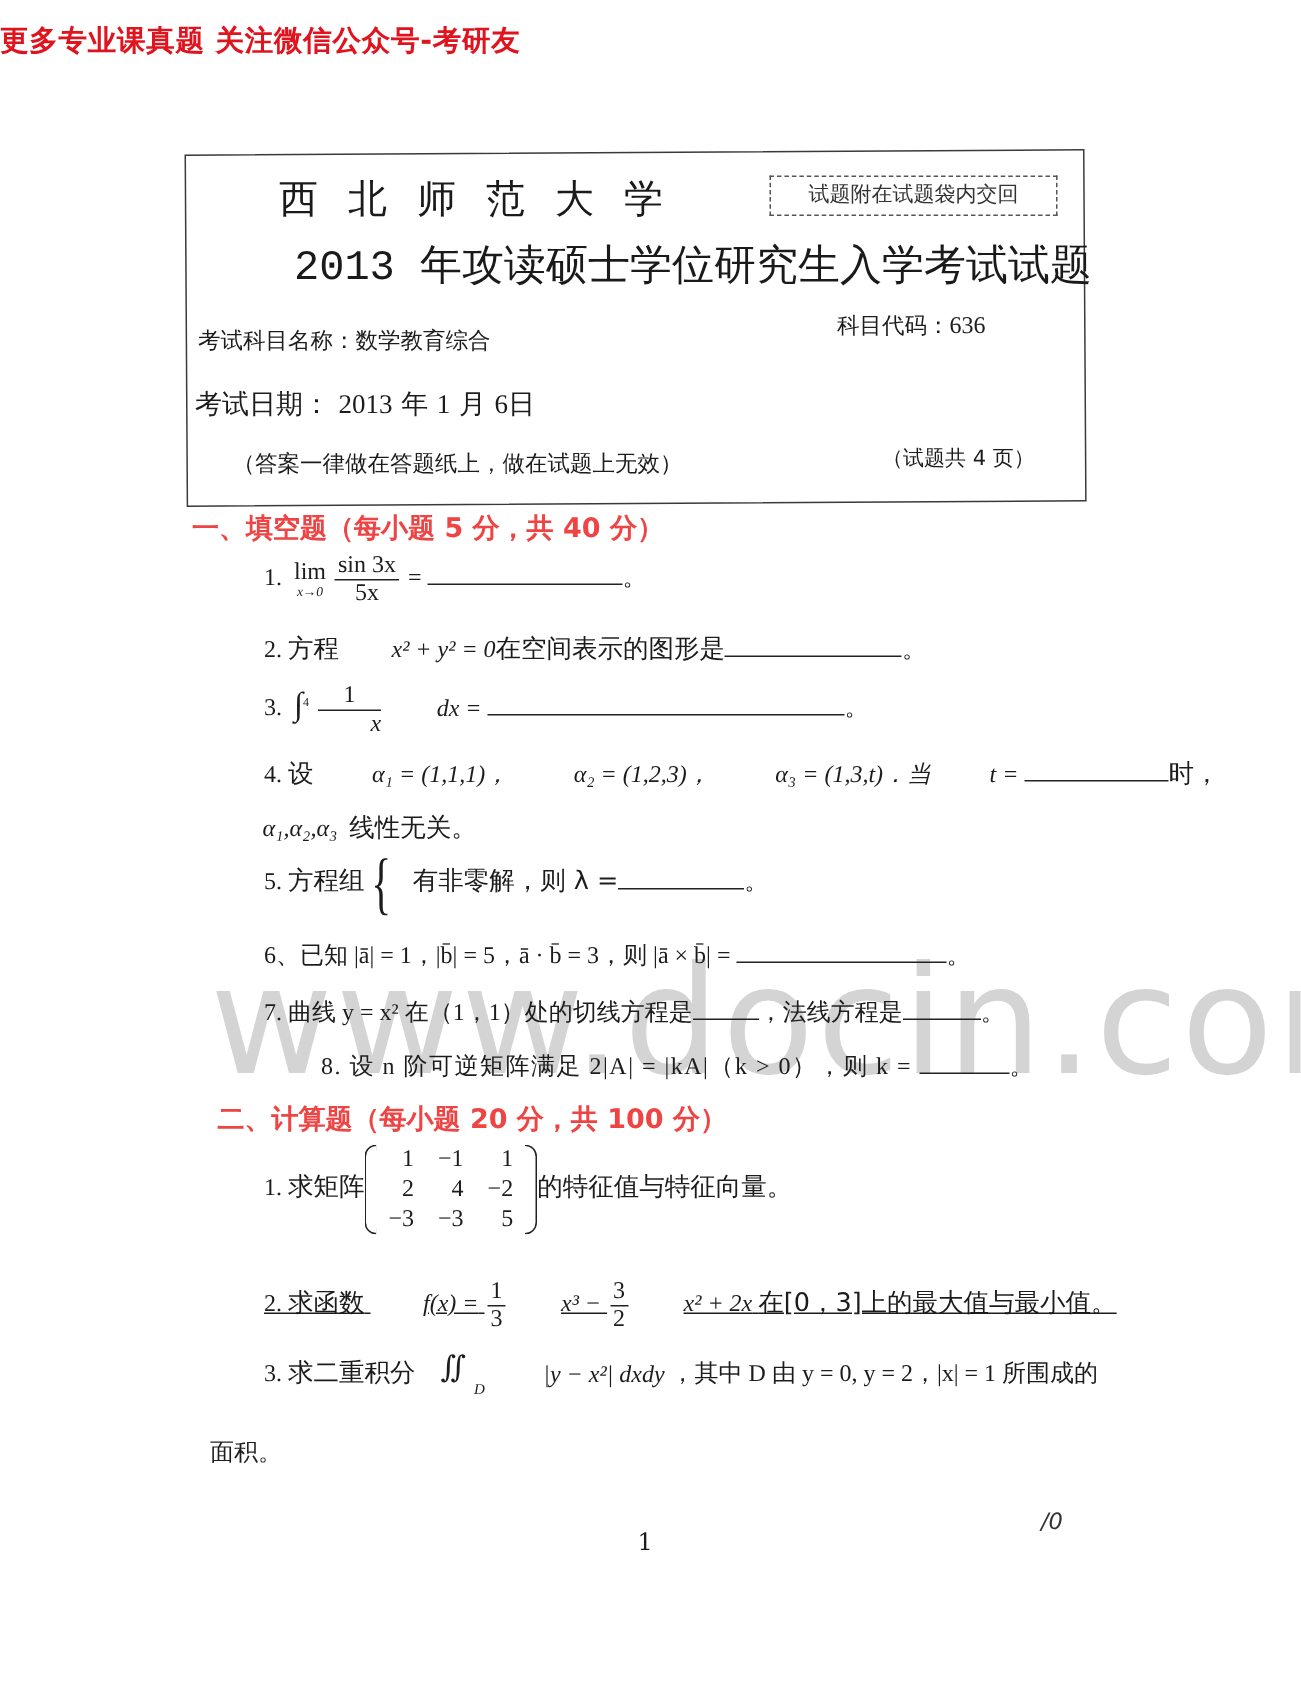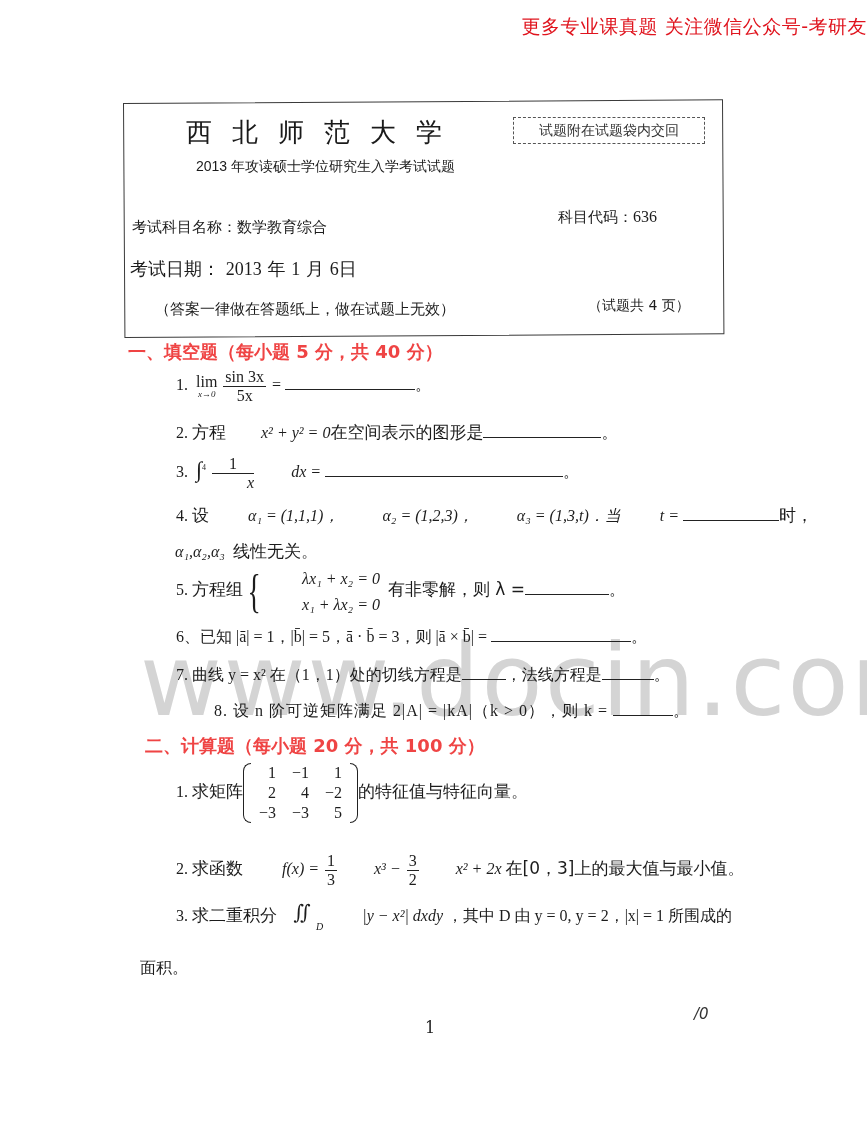--- a/index.html
+++ b/index.html
@@ -1,25 +1,25 @@
 <!DOCTYPE html>
 <html><head>
 <meta charset="utf-8">
 <style>
   html,body{margin:0;padding:0;background:#fff;}
   body{width:867px;height:1122px;position:relative;overflow:hidden;
        font-family:"DejaVu Serif","Liberation Serif",serif;color:#1c1c1c;}
   .abs{position:absolute;white-space:nowrap;}
-  .banner{left:0;width:867px;top:14px;text-align:right;color:#e0141e;
-          font-family:"DejaVu Sans","Liberation Sans",sans-serif;font-weight:normal;font-size:19px;letter-spacing:0.5px;}
+  .banner{left:0;width:867px;top:14px;text-align:left;color:#e0141e;
+          font-family:"DejaVu Sans","Liberation Sans",sans-serif;font-weight:bold;font-size:19px;letter-spacing:0.5px;}
   .box{left:123px;top:103px;width:598px;height:233px;border:1.3px solid #3a3a3a;transform:rotate(-0.35deg);transform-origin:left top;}
   .univ{left:186px;top:115px;font-family:"DejaVu Sans","Liberation Sans",sans-serif;font-size:26px;letter-spacing:20px;color:#1a1a1a;}
   .returnbox{left:513px;top:117px;width:190px;height:25px;border:1px dashed #555;
              font-family:"DejaVu Sans","Liberation Sans",sans-serif;font-size:14px;line-height:25px;text-align:center;color:#333;}
-  .exam-title{left:196px;top:158px;font-family:Liberation Sans, sans-serif;font-size:14px;color:#1a1a1a;}
+  .exam-title{left:196px;top:158px;font-family:Liberation Mono, monospace;font-size:28px;color:#1a1a1a;}
   .subject{left:132px;top:218px;font-family:"DejaVu Sans","Liberation Sans",sans-serif;font-size:15px;}
   .code{left:558px;top:208px;font-family:"DejaVu Sans","Liberation Sans",sans-serif;font-size:15px;}
   .code .num{font-family:"Liberation Serif",serif;font-size:16px;}
   .date{left:130px;top:257px;font-family:"DejaVu Sans","Liberation Sans",sans-serif;font-size:18px;}
   .date .num{font-family:"Liberation Serif",serif;font-size:18px;}
   .note{left:155px;top:300px;font-family:"DejaVu Sans","Liberation Sans",sans-serif;font-size:15px;}
   .pages{left:588px;top:297px;font-family:"DejaVu Sans","Liberation Sans",sans-serif;font-size:14px;}
   .sec{font-family:"DejaVu Sans","Liberation Sans",sans-serif;font-size:18px;font-weight:bold;color:#ef4444;}
   .q{font-size:16px;font-family:"Liberation Serif","DejaVu Serif",serif;}
   .cn{font-family:"DejaVu Sans","Liberation Sans",sans-serif;font-size:17px;}
@@ -103,21 +103,21 @@
   <i class="m">t =</i>
   <span class="blank" style="width:96px;"></span><span class="cn">时，</span>
 </div>
 <div class="abs q content" style="left:140px;top:540px;">
   <i class="m">α₁,α₂,α₃</i>&nbsp;
   <span class="cn">线性无关。</span>
 </div>
 
 <div class="abs q content" style="left:176px;top:566px;">
   <span>5.</span>
-  <span class="cn">方程组</span><span class="brace">{</span><span class="sys"><i class="m" style="display:block">λx₁ + x₂ = 0</i><i class="m" style="display:block">x₁ + λx₂ = 0</i></span>
+  <span class="cn">方程组</span><span class="brace">{</span>
   &nbsp;<span class="cn">有非零解，则 λ =</span><span class="blank" style="width:84px;"></span><span>。</span>
 </div>
 
 <div class="abs q content" style="left:176px;top:627px;">
   <span>6、</span><span>已知 |ā| = 1，|b̄| = 5，ā · b̄ = 3，则 |ā × b̄| =</span>
   <span class="blank" style="width:140px;"></span><span>。</span>
 </div>
 
 <div class="abs q content" style="left:176px;top:665px;">
   <span>7.</span>
@@ -150,21 +150,21 @@
       <tr>
             <td>−3</td>
             <td>−3</td>
             <td>5</td>
           </tr>
     </tbody>
       </table>
   </span><span class="cn">的特征值与特征向量。</span>
 </div>
 
-<div class="abs q content" style="left:176px;top:852px;">
+<div class="abs q content" style="left:176px;top:852px;text-decoration:underline;">
   <span>2.</span>
   <span class="cn">求函数</span>
   <i class="m">f(x) =</i>
   <span class="frac"><span class="n">1</span><span>3</span></span><i class="m">x³ −</i>
   <span class="frac"><span class="n">3</span><span>2</span></span><i class="m">x² + 2x</i>
   <span class="cn">在[0，3]上的最大值与最小值。</span>
 </div>
 
 <div class="abs q content" style="left:176px;top:902px;">
   <span>3.</span>

